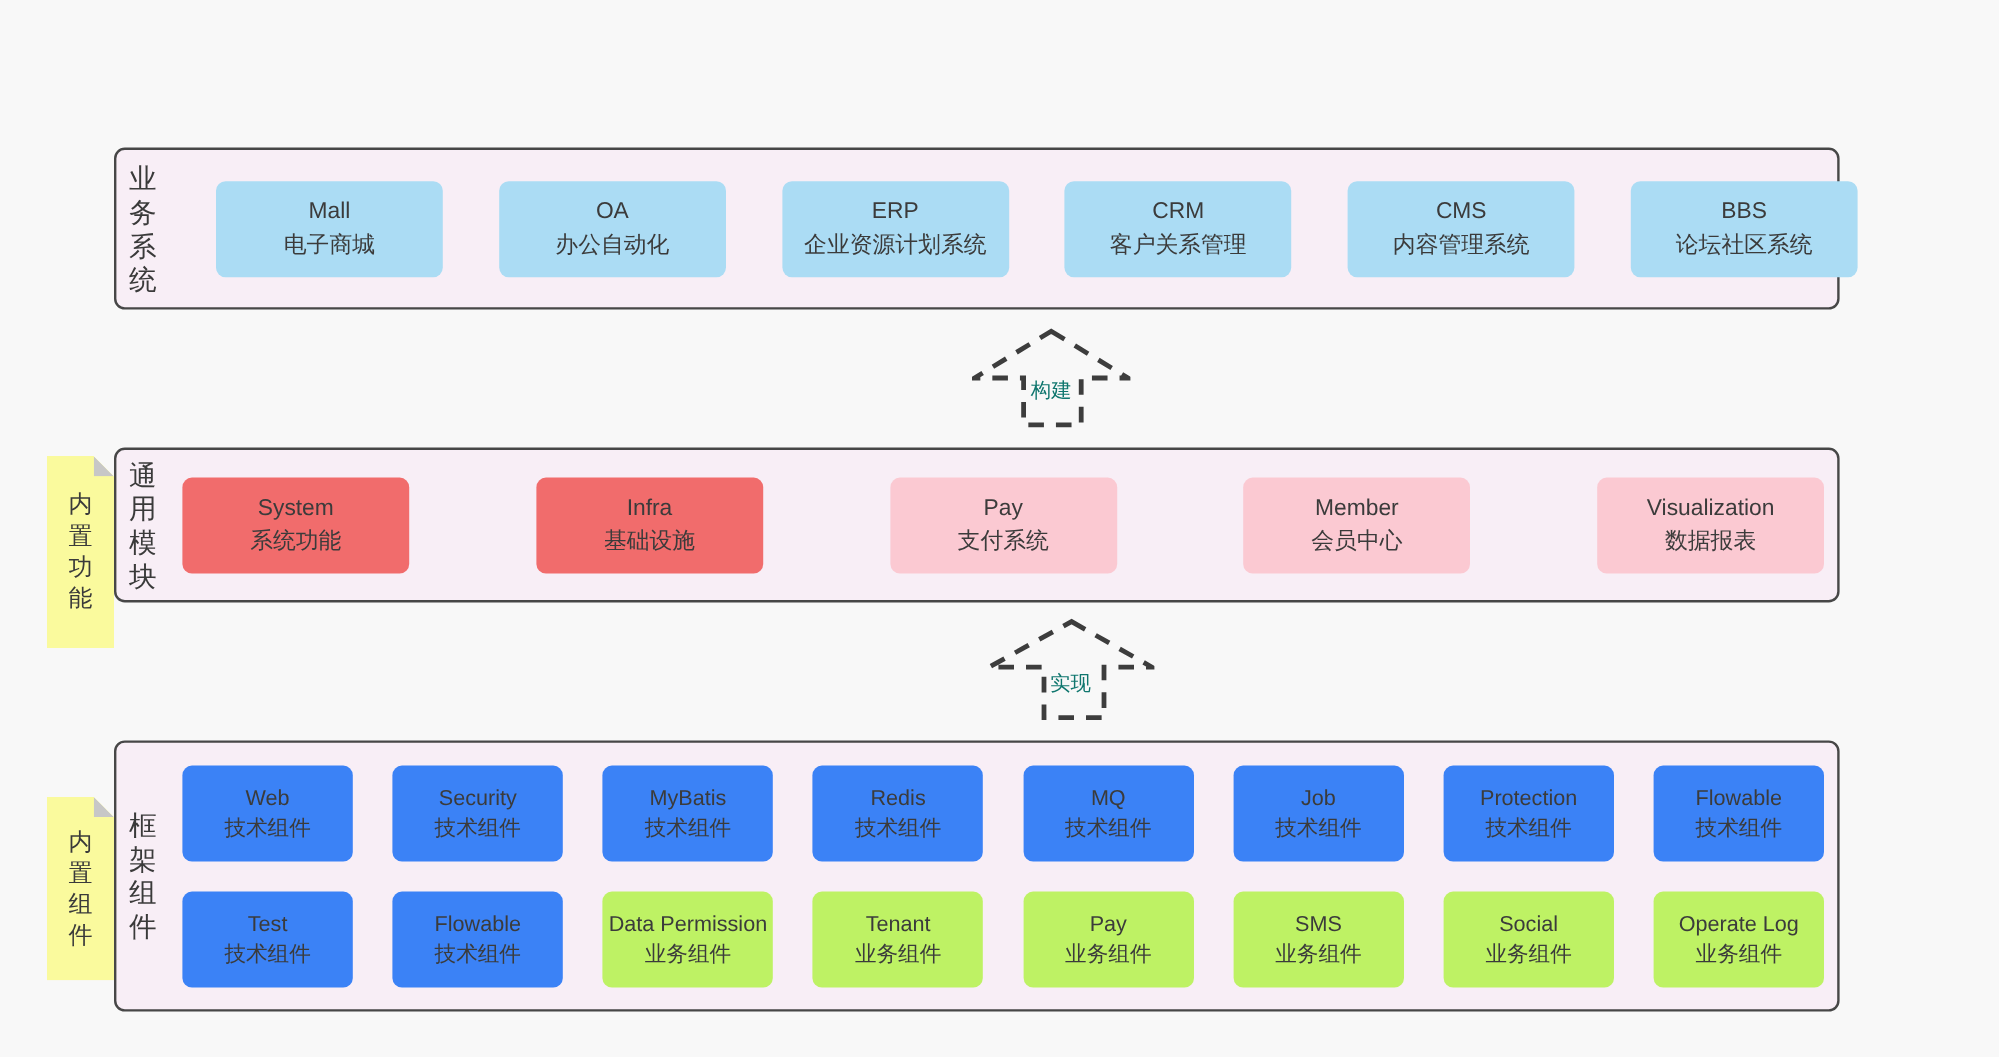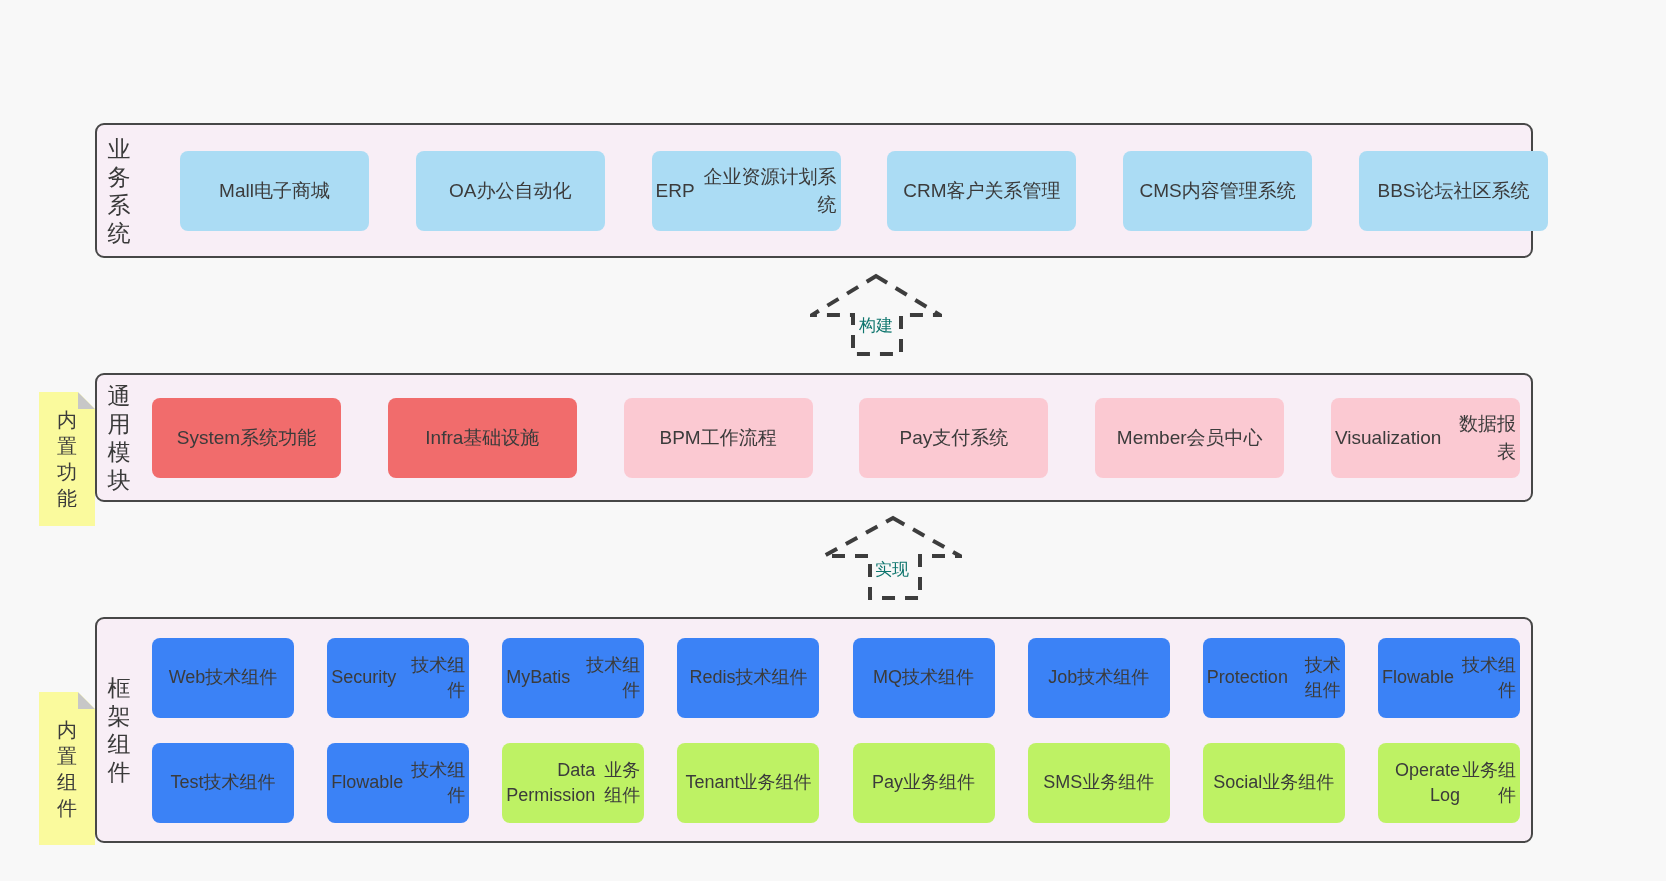--- a/index.html
+++ b/index.html
@@ -24,39 +24,39 @@
     width:25px; font-size:23px; line-height:28px; text-align:center;
     word-break:break-all; color:#3a3a3a;
   }
   .panel-body { flex:1; display:flex; align-items:center; padding:0 11px; }
   .boxrow { width:1368px; display:flex; justify-content:space-between; }
   .panel-body-cols { flex:1; display:flex; flex-direction:column; justify-content:center; gap:25px; padding:0 11px; }
 
   
   .box {
     box-sizing:border-box; border-radius:8px; text-align:right;
-    display:flex; align-items:center; justify-content:center;
+    display:flex; flex-direction:column; align-items:center; justify-content:center;
     padding:0 4px;
   }
   .big { width:189px; height:80px; font-size:19px; line-height:28px; }
   .sm  { width:142px; height:80px; font-size:18px; line-height:25px; }
   .blue        { background:#abdcf4; }
   .red         { background:#f16c6c; }
   .pink        { background:#fbc9d2; }
   .green-dark  { background:#3b82f6; }
   .green-light { background:#bef264; }
 
   
   .sticky {
     position:absolute; background:#fafa9d; z-index:0;
     display:flex; align-items:center; justify-content:center;
     clip-path:polygon(0 0, calc(100% - 17px) 0, 100% 17px, 100% 100%, 0 100%);
   }
-  #sticky1 { left:39px; top:392px; width:56px; height:134px;font-family:Liberation Serif, serif; }
-  #sticky2 { left:39px; top:692px; width:56px; height:153px; }
+  #sticky1 { left:39px; top:380px; width:56px; height:160px;font-family:Liberation Serif, serif; }
+  #sticky2 { left:39px; top:664px; width:56px; height:153px; }
   .fold {
     position:absolute; top:0; right:0; width:17px; height:17px;
     background:#c7c7c7; clip-path:polygon(0 0, 100% 100%, 0 100%);
   }
   .sticky .vtext { font-size:20px; line-height:26px; width:22px; }
 
   
   .arrow { position:absolute; z-index:1; }
   #arrow1 { left:810px; top:273px; width:132px; height:84px; }
   #arrow2 { left:822px; top:515px; width:140px; height:86px; }
@@ -132,24 +132,20 @@
       <div class="boxrow">
         <div class="box big red">
           <span>System</span>
           <span>系统功能</span>
         </div>
         <div class="box big red">
           <span>Infra</span>
           <span>基础设施</span>
         </div>
         <div class="box big pink">
-          <span>BPM</span>
-          <span>工作流程</span>
-        </div>
-        <div class="box big pink">
           <span>Pay</span>
           <span>支付系统</span>
         </div>
         <div class="box big pink">
           <span>Member</span>
           <span>会员中心</span>
         </div>
         <div class="box big pink">
           <span>Visualization</span>
           <span>数据报表</span>

